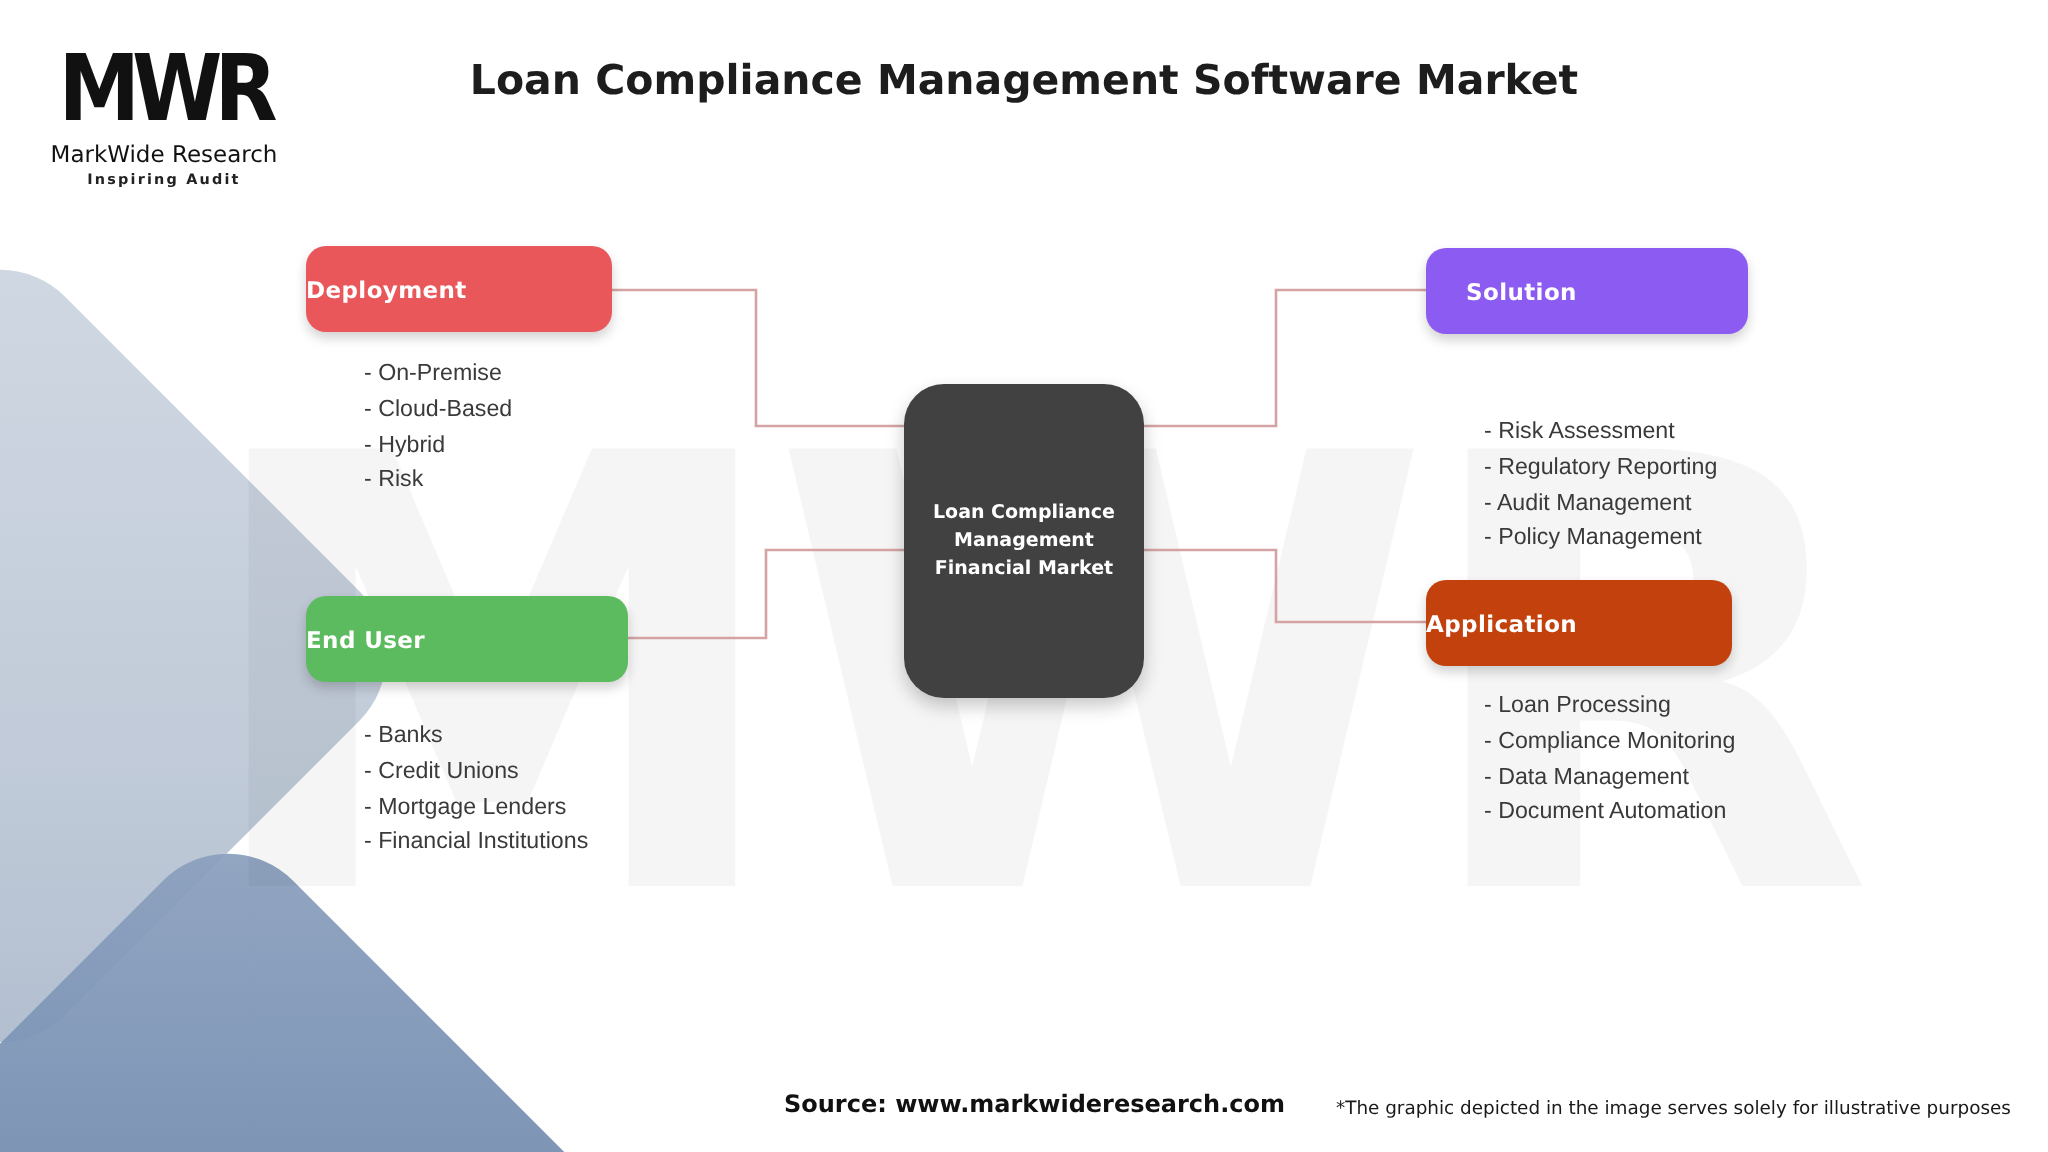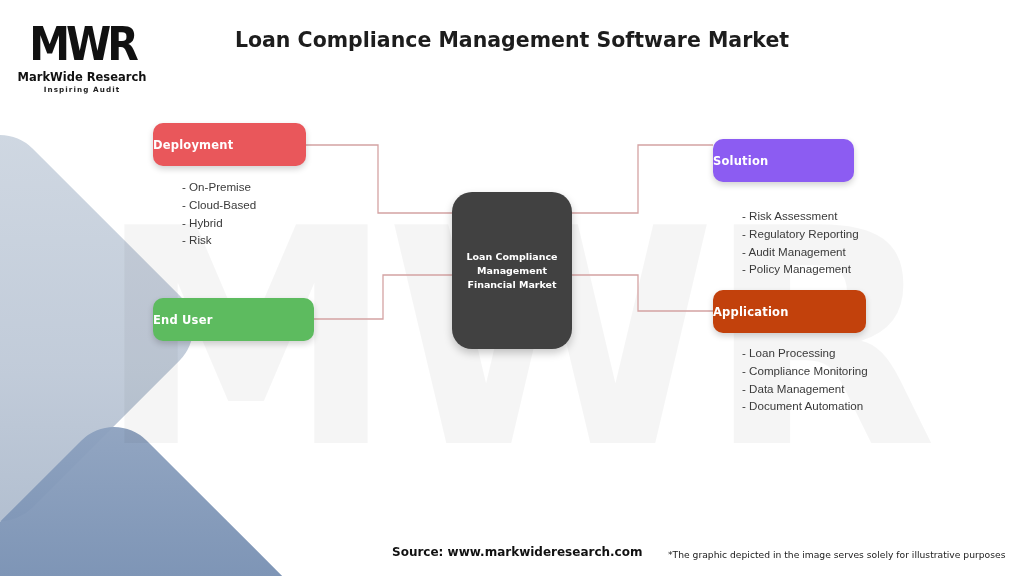--- a/index.html
+++ b/index.html
@@ -78,21 +78,21 @@
     font-size: 41px;
     line-height: 41px;
     letter-spacing: -4px;
     color: #111111;
     transform: scaleY(1.12);
     transform-origin: center top;
   }
   #logo-name {
     margin-top: 8px;
     font-family: "DejaVu Sans", sans-serif;
-    font-weight: 700;
+    font-weight: 400;
     font-size: 11.5px;
     line-height: 13px;
     color: #111111;
   }
   #logo-tagline {
     margin-top: 1px;
     font-family: "DejaVu Sans", sans-serif;
     font-weight: 700;
     font-size: 7.2px;
     line-height: 9px;
@@ -132,21 +132,21 @@
   .node-label {
     font-family: "DejaVu Sans", sans-serif;
     font-weight: 700;
     font-size: 11.5px;
     color: #ffffff;
     letter-spacing: .2px;
   }
 
   #node-deployment { left: 153px;  top: 123px; width: 153px; height: 43px; background: #e9575b; }
   #node-enduser    { left: 153px;  top: 298px; width: 161px; height: 43px; background: #5dbb5f; }
-  #node-solution   { left: 713px;  top: 139px; width: 141px; height: 43px; background: #8c5cf2; }
+  #node-solution   { left: 713px;  top: 124px; width: 141px; height: 43px; background: #8c5cf2; padding-left: 20px; }
   #node-application{ left: 713px;  top: 290px; width: 153px; height: 43px; background: #c2410c; }
 
   #node-center {
     position: absolute;
     left: 452px;
     top: 192px;
     width: 120px;
     height: 157px;
     background: #414141;
     border-radius: 20px;
@@ -252,20 +252,26 @@
     </div>
   </div>
 
   <div class="items" id="items-deployment">
     <div>- On-Premise</div>
     <div>- Cloud-Based</div>
     <div>- Hybrid</div>
     <div>- Risk</div>
   </div>
 
+  <div class="items" id="items-enduser">
+    <div>- Banks</div>
+    <div>- Credit Unions</div>
+    <div>- Mortgage Lenders</div>
+    <div>- Financial Institutions</div>
+  </div>
 
   <div class="items" id="items-solution">
     <div>- Risk Assessment</div>
     <div>- Regulatory Reporting</div>
     <div>- Audit Management</div>
     <div>- Policy Management</div>
   </div>
 
   <div class="items" id="items-application">
     <div>- Loan Processing</div>

